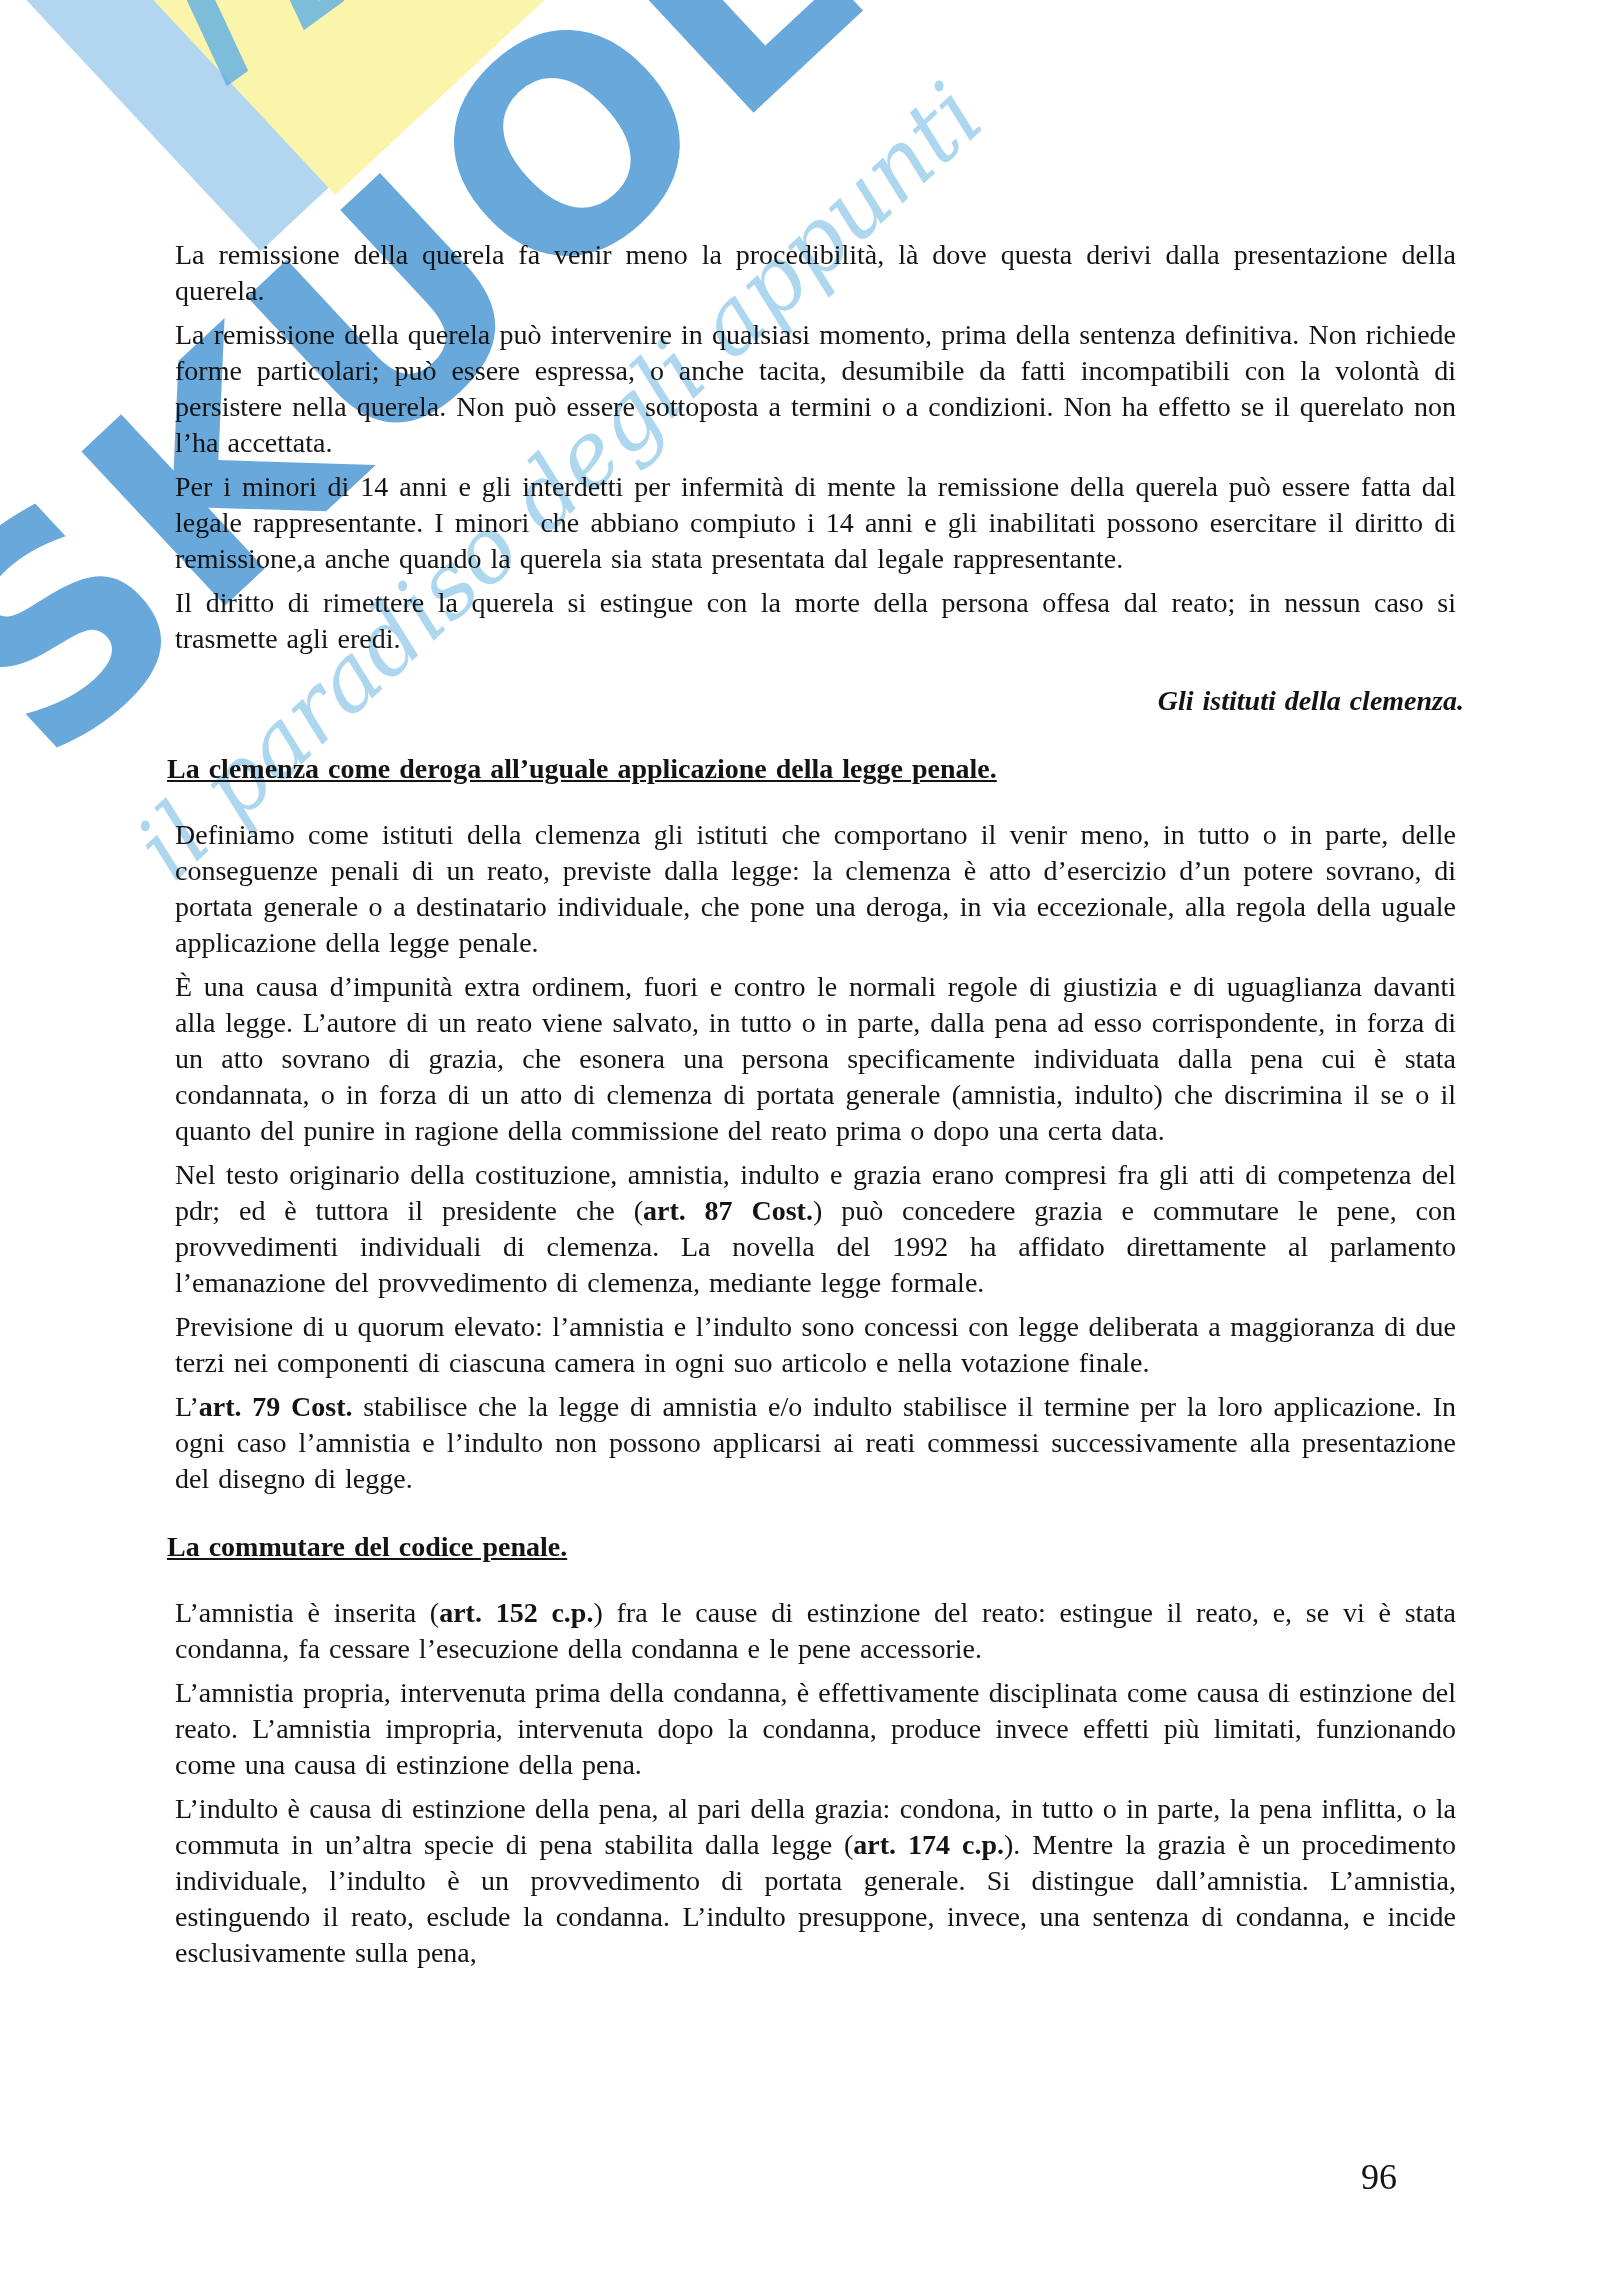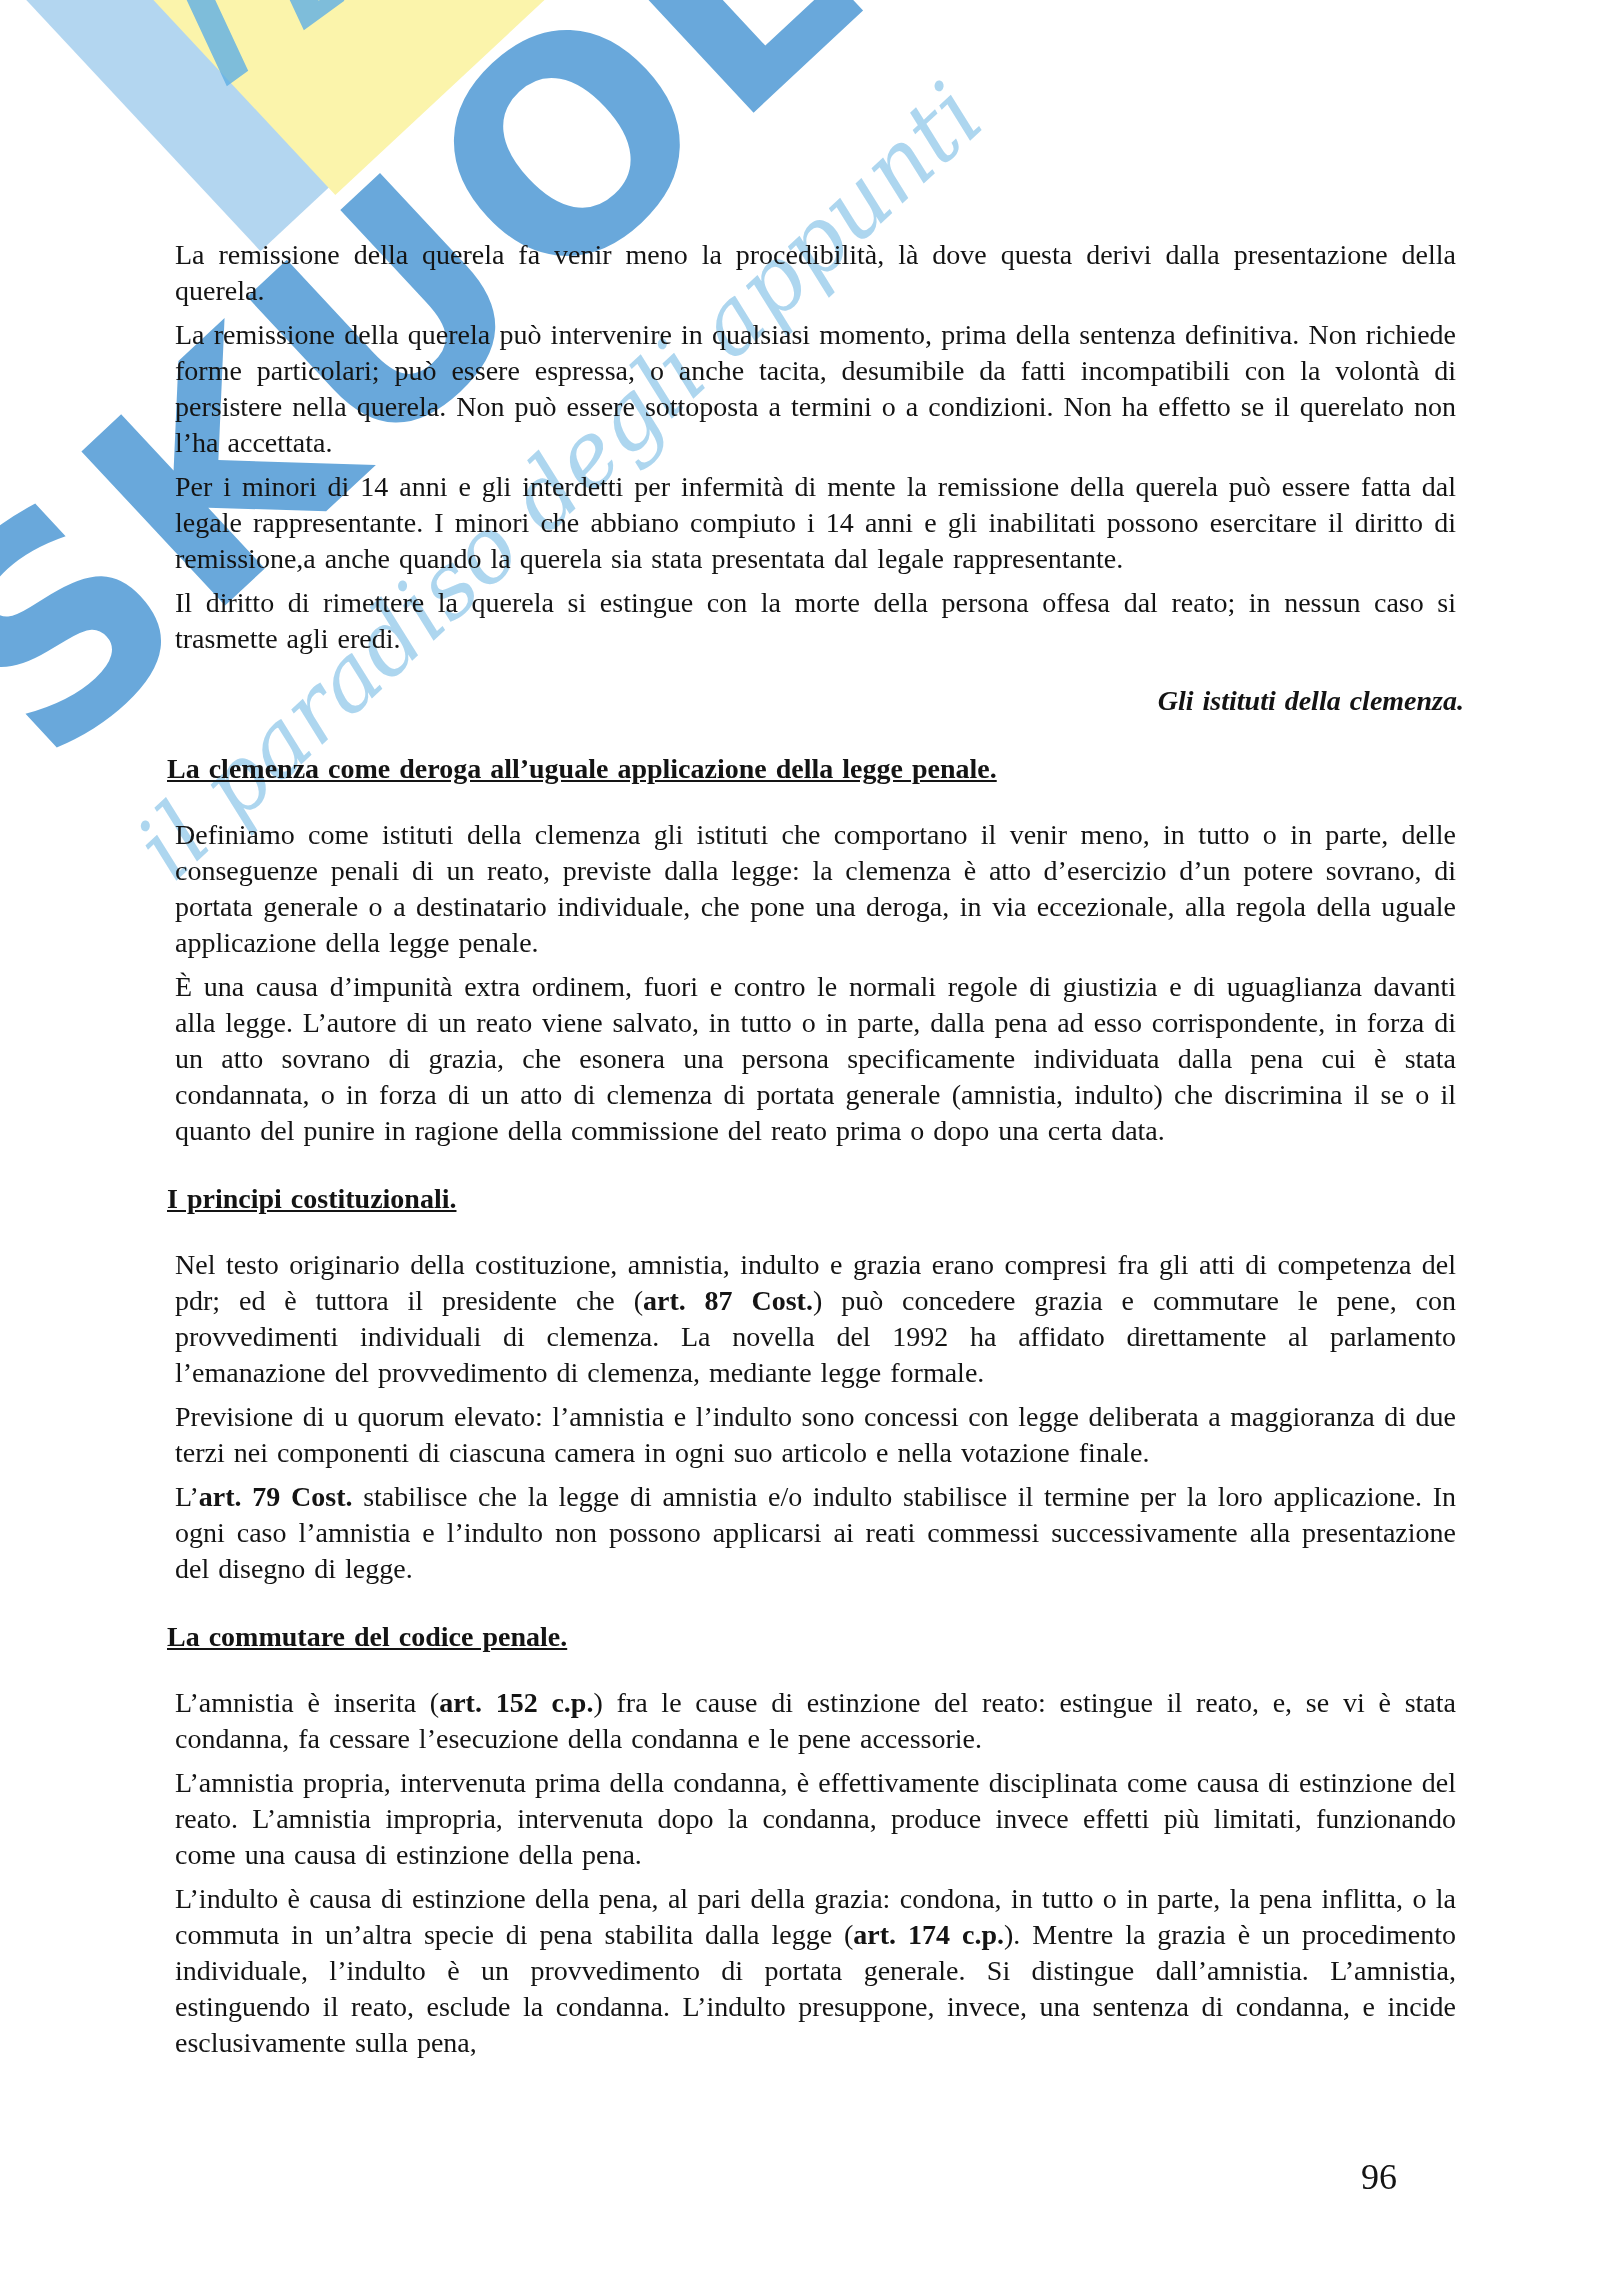--- a/index.html
+++ b/index.html
@@ -60,21 +60,20 @@
 
 <main class="page-text">
     <p class="para"><span>La remissione della querela fa venir meno la procedibilità, là dove questa derivi dalla presentazione della querela.</span></p>
     <p class="para"><span>La remissione della querela può intervenire in qualsiasi momento, prima della sentenza definitiva. Non richiede forme particolari; può essere espressa, o anche tacita, desumibile da fatti incompatibili con la volontà di persistere nella querela. Non può essere sottoposta a termini o a condizioni. Non ha effetto se il querelato non l’ha accettata.</span></p>
     <p class="para"><span>Per i minori di 14 anni e gli interdetti per infermità di mente la remissione della querela può essere fatta dal legale rappresentante. I minori che abbiano compiuto i 14 anni e gli inabilitati possono esercitare il diritto di remissione,a anche quando la querela sia stata presentata dal legale rappresentante.</span></p>
     <p class="para"><span>Il diritto di rimettere la querela si estingue con la morte della persona offesa dal reato; in nessun caso si trasmette agli eredi.</span></p>
     <h2 class="heading"><span class="b">Gli istituti della clemenza.</span></h2>
     <h3 class="subheading"><span>La clemenza come deroga all’uguale applicazione della legge penale.</span></h3>
     <p class="para"><span>Definiamo come istituti della clemenza gli istituti che comportano il venir meno, in tutto o in parte, delle conseguenze penali di un reato, previste dalla legge: la clemenza è atto d’esercizio d’un potere sovrano, di portata generale o a destinatario individuale, che pone una deroga, in via eccezionale, alla regola della uguale applicazione della legge penale.</span></p>
     <p class="para"><span>È una causa d’impunità extra ordinem, fuori e contro le normali regole di giustizia e di uguaglianza davanti alla legge. L’autore di un reato viene salvato, in tutto o in parte, dalla pena ad esso corrispondente, in forza di un atto sovrano di grazia, che esonera una persona specificamente individuata dalla pena cui è stata condannata, o in forza di un atto di clemenza di portata generale (amnistia, indulto) che discrimina il se o il quanto del punire in ragione della commissione del reato prima o dopo una certa data.</span></p>
-    <h3 class="subheading"><span>I principi costituzionali.</span></h3>
     <p class="para"><span>Nel testo originario della costituzione, amnistia, indulto e grazia erano compresi fra gli atti di competenza del pdr; ed è tuttora il presidente che (</span><span class="b">art. 87 Cost.</span><span>) può concedere grazia e commutare le pene, con provvedimenti individuali di clemenza. La novella del 1992 ha affidato direttamente al parlamento l’emanazione del provvedimento di clemenza, mediante legge formale.</span></p>
     <p class="para"><span>Previsione di u quorum elevato: l’amnistia e l’indulto sono concessi con legge deliberata a maggioranza di due terzi nei componenti di ciascuna camera in ogni suo articolo e nella votazione finale.</span></p>
     <p class="para"><span>L’</span><span class="b">art. 79 Cost.</span><span> stabilisce che la legge di amnistia e/o indulto stabilisce il termine per la loro applicazione. In ogni caso l’amnistia e l’indulto non possono applicarsi ai reati commessi successivamente alla presentazione del disegno di legge.</span></p>
     <h3 class="subheading"><span>La commutare del codice penale.</span></h3>
     <p class="para"><span>L’amnistia è inserita (</span><span class="b">art. 152 c.p.</span><span>) fra le cause di estinzione del reato: estingue il reato, e, se vi è stata condanna, fa cessare l’esecuzione della condanna e le pene accessorie.</span></p>
     <p class="para"><span>L’amnistia propria, intervenuta prima della condanna, è effettivamente disciplinata come causa di estinzione del reato. L’amnistia impropria, intervenuta dopo la condanna, produce invece effetti più limitati, funzionando come una causa di estinzione della pena.</span></p>
     <p class="para"><span>L’indulto è causa di estinzione della pena, al pari della grazia: condona, in tutto o in parte, la pena inflitta, o la commuta in un’altra specie di pena stabilita dalla legge (</span><span class="b">art. 174 c.p.</span><span>). Mentre la grazia è un procedimento individuale, l’indulto è un provvedimento di portata generale. Si distingue dall’amnistia. L’amnistia, estinguendo il reato, esclude la condanna. L’indulto presuppone, invece, una sentenza di condanna, e incide esclusivamente sulla pena,</span></p>
   </main>
 
 <div class="page-number">96</div>

